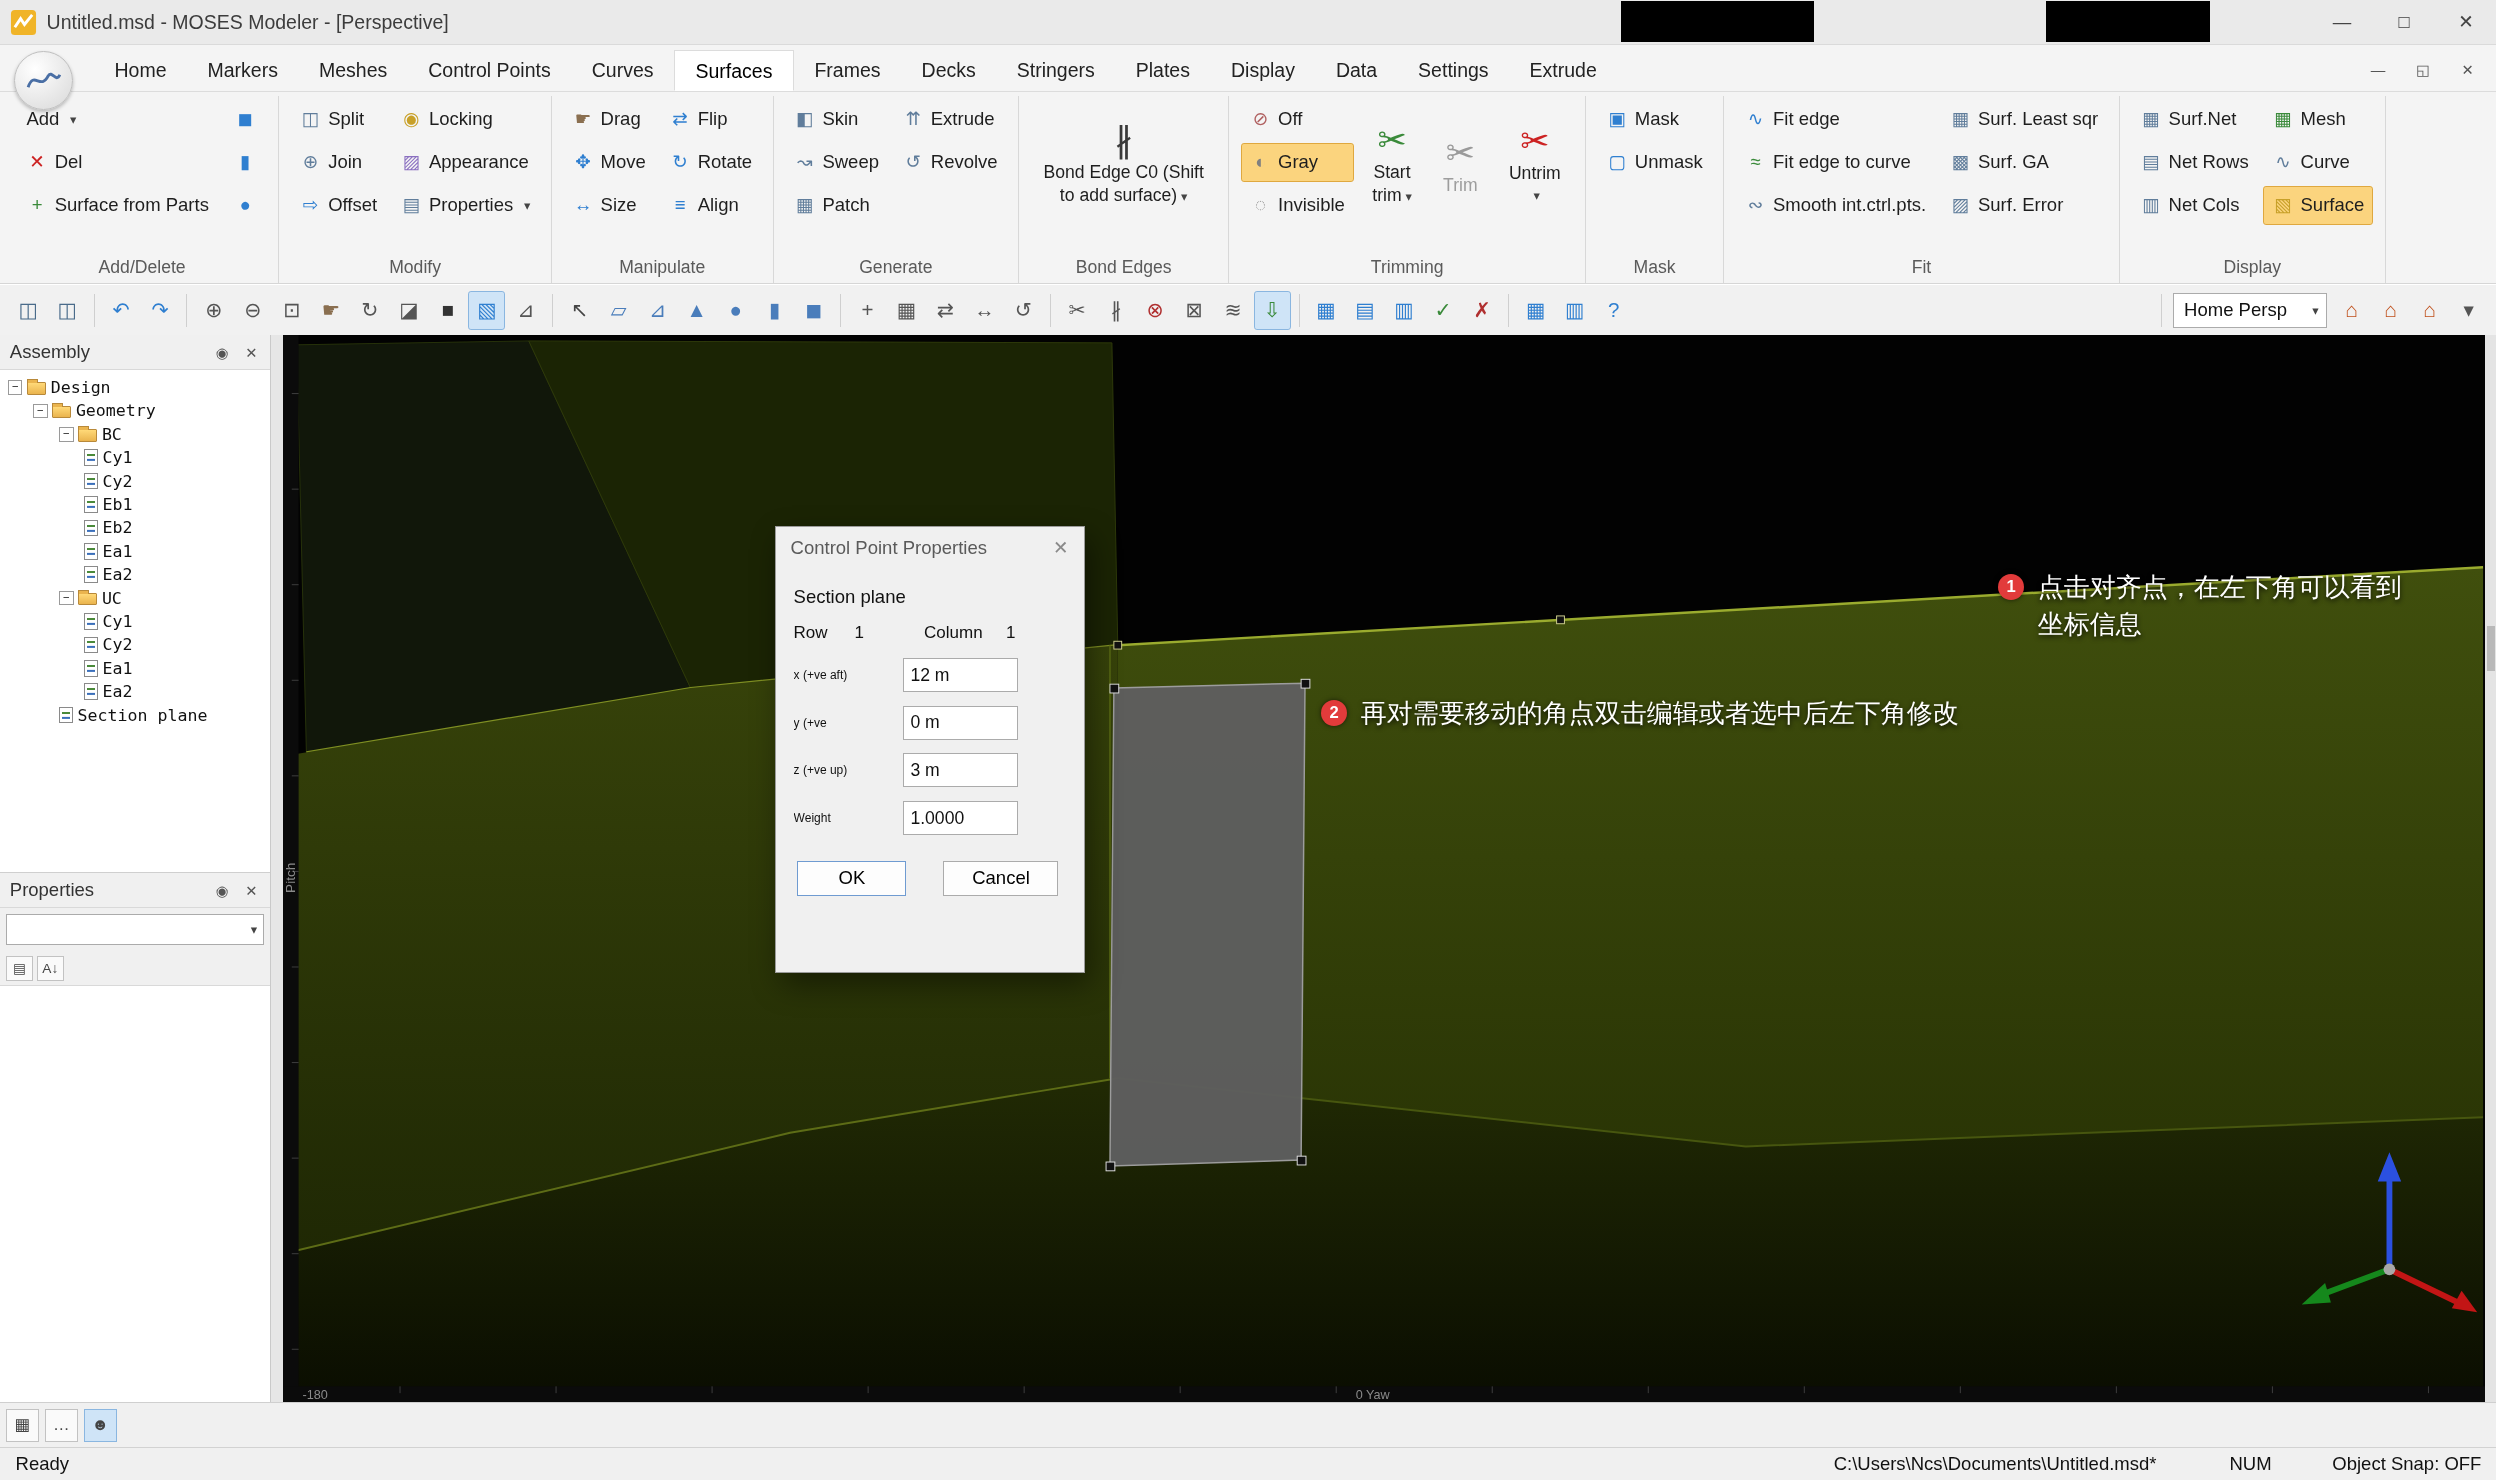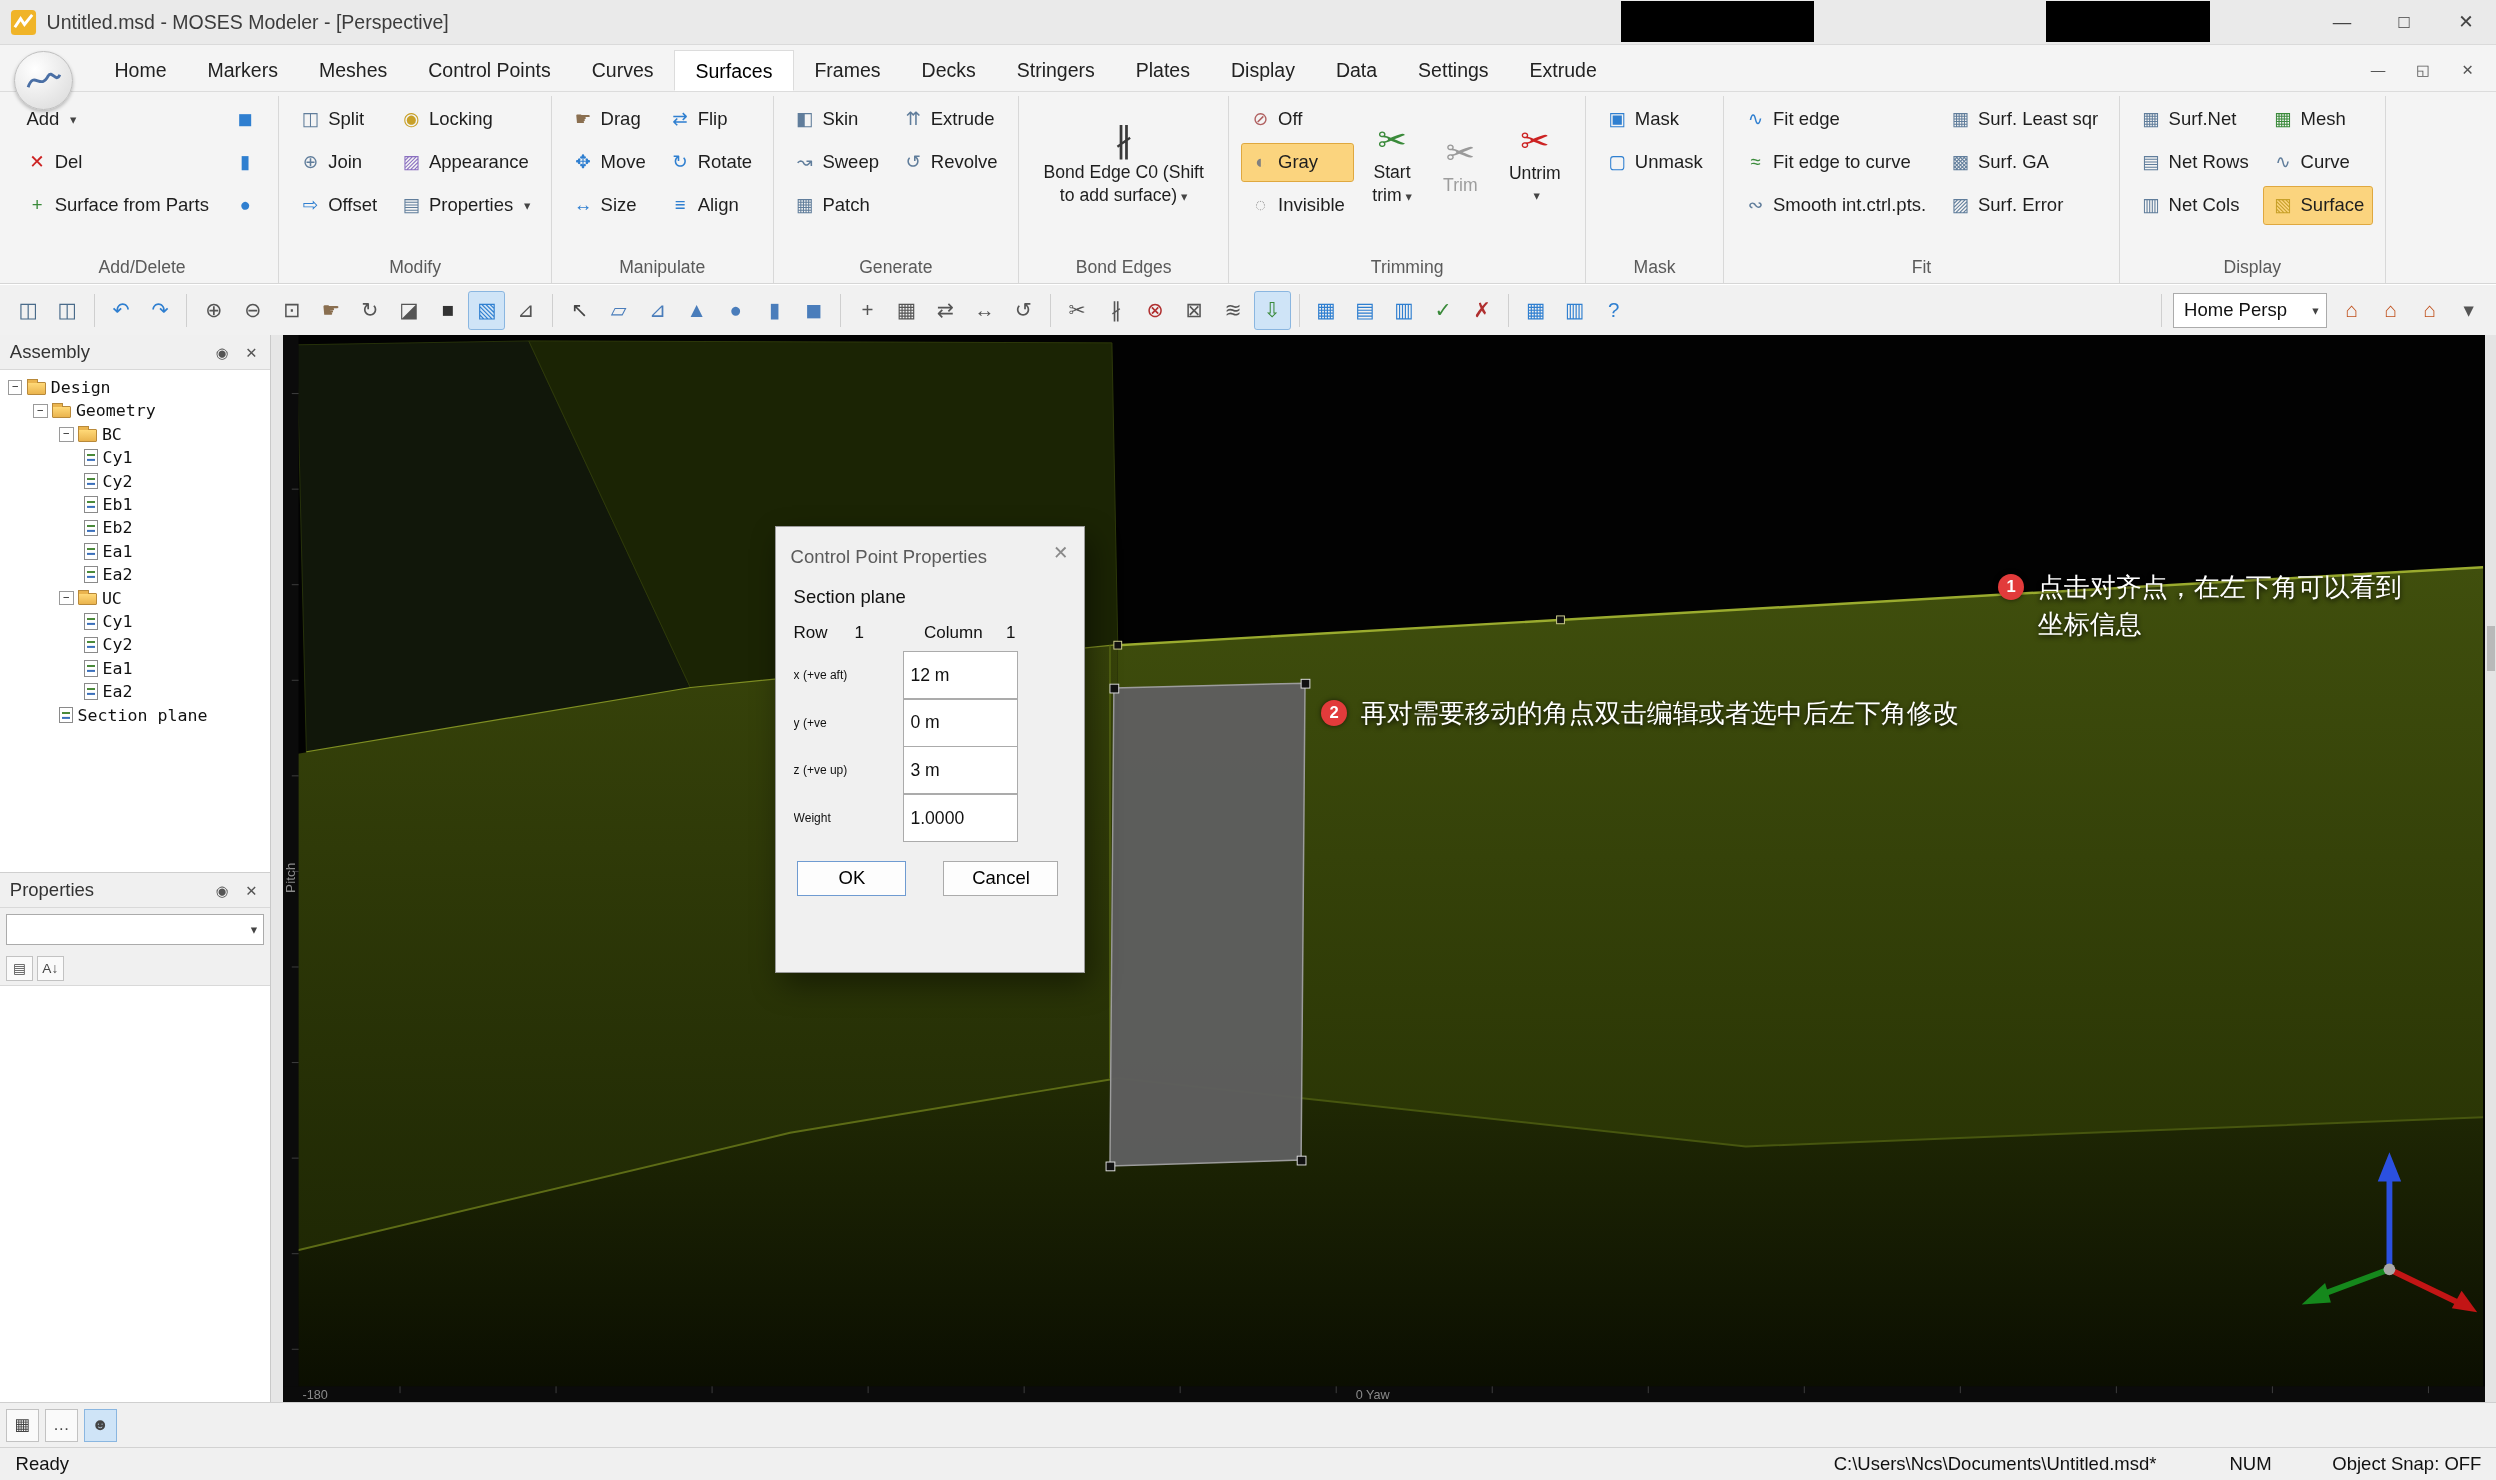--- a/index.html
+++ b/index.html
@@ -76,31 +76,31 @@
   .atext { margin-left:13.7px; font-size:26px; line-height:37px; text-shadow:0 2px 4.9px rgba(0,0,0,.9); white-space:nowrap; }
   #anno1 { left:1715px; top:234px; }
   #anno2 { left:1038px; top:360px; }
   #anno1 .badge, #anno2 .badge { margin-top:4.9px; }
 
   #rightscroll { position:absolute; left:2485px; top:335px; width:11.7px; height:1067px; background:#e4e4e4; }
   #rs-thumb { position:absolute; left:2px; top:291px; width:7.8px; height:45px; background:#b9b9b9; }
 
   
   #dialog { position:absolute; left:775px; top:526px; width:310px; height:447px; background:#f0f0f0; border:1px solid #9b9b9b; box-shadow:5.9px 11.7px 29px rgba(0,0,0,.45); z-index:50; }
-  .dlg-title { height:41px; display:flex; align-items:flex-end; padding:0 7.8px 0 14.6px; font-size:18.5px; color:#5a5a5a; }
+  .dlg-title { height:41px; display:flex; align-items:center; padding:0 7.8px 0 14.6px; font-size:18.5px; color:#5a5a5a; }
   .dlg-close { margin-left:auto; width:31px; height:31px; display:flex; align-items:center; justify-content:center; color:#8a8a8a; font-size:18.5px; }
   .dlg-body { padding:5.9px 17.6px 0; }
   .dlg-section { font-size:18.5px; color:#111; margin-top:11.7px; }
   .dlg-rowcol { display:flex; margin-top:15.6px; font-size:17px; color:#111; }
   .dlg-rowcol .v1 { margin-left:27px; }
   .dlg-rowcol .l2 { margin-left:60px; }
   .dlg-rowcol .v2 { margin-left:23.4px; }
   .fld { display:flex; align-items:center; margin-top:16.6px; height:31px; }
   .fld .flabel { width:109px; font-size:12px; color:#111; white-space:nowrap; overflow:hidden; flex:none; }
-  .fld input { width:115px; height:48px; border:1px solid #ababab; font-size:17.6px; padding:0 6.8px; background:#fff; font-family:"Liberation Sans", sans-serif; color:#111; }
+  .fld input { width:115px; height:34px; border:1px solid #ababab; font-size:17.6px; padding:0 6.8px; background:#fff; font-family:"Liberation Sans", sans-serif; color:#111; }
   .dlg-buttons { display:flex; margin-top:27px; margin-left:3.9px; gap:37px; }
   .dlg-buttons button { height:35px; font-size:18.5px; background:#fdfdfd; font-family:"Liberation Sans", sans-serif; }
   .btn-ok { width:109px; border:1px solid #6f9bd1; }
   .btn-cancel { width:115px; border:1px solid #ababab; }
 
   
   #bottomstrip { position:absolute; left:0; top:1402px; width:2497px; height:45px; background:#f0f0f0; border-top:1px solid #cfcfcf; display:flex; align-items:center; padding-left:5.9px; gap:5.9px; }
   .bicon2 { width:33px; height:33px; border:1px solid #c2c2c2; background:#fafafa; display:flex; align-items:center; justify-content:center; font-size:16.6px; color:#444; }
   .bicon2.active { background:#cfe4f7; border-color:#8ab6e0; }
   #statusbar { position:absolute; left:0; top:1447px; width:2497px; height:33px; background:#f0f0f0; border-top:1px solid #d2d2d2; display:flex; align-items:center; font-size:18.5px; color:#111; padding:0 15.6px; }

